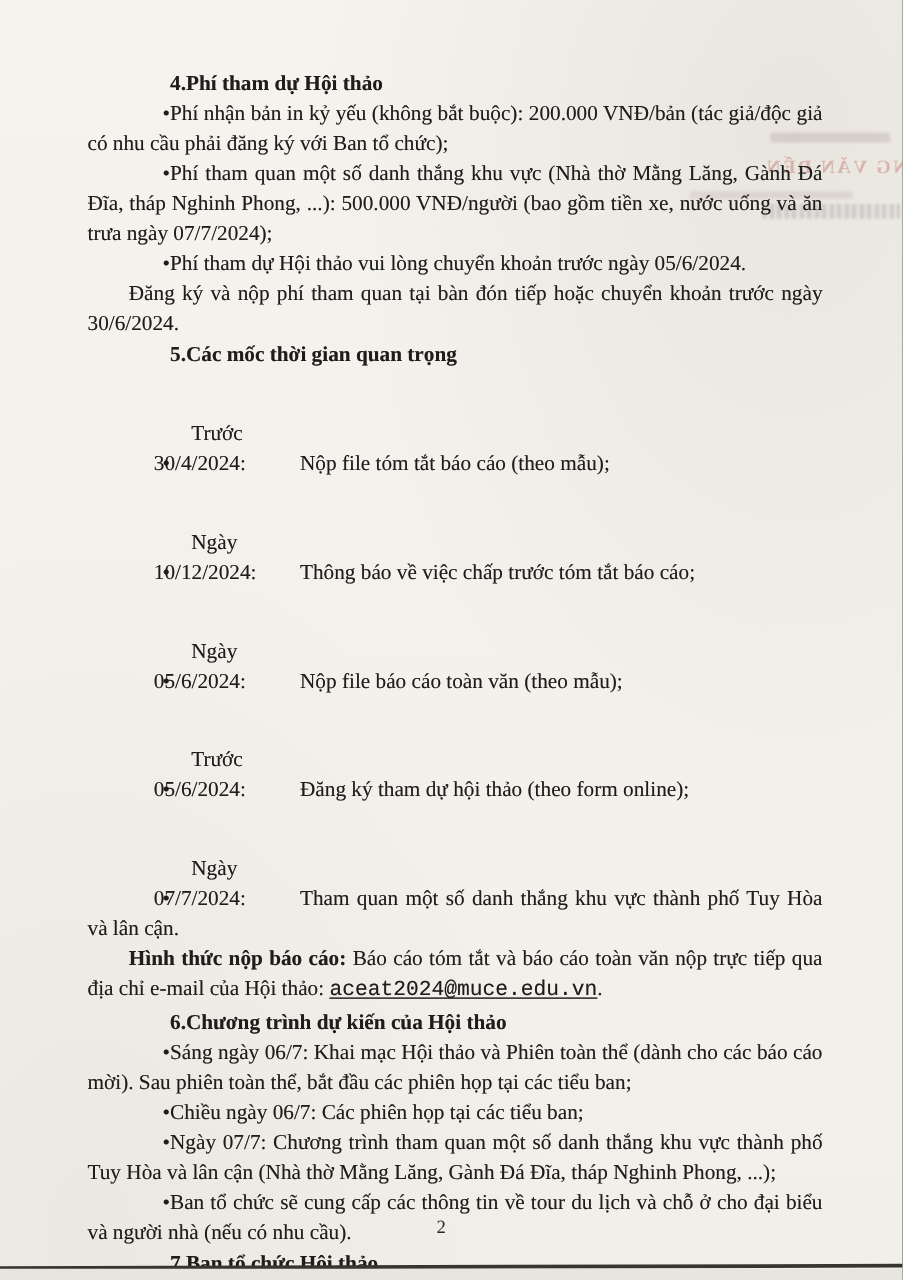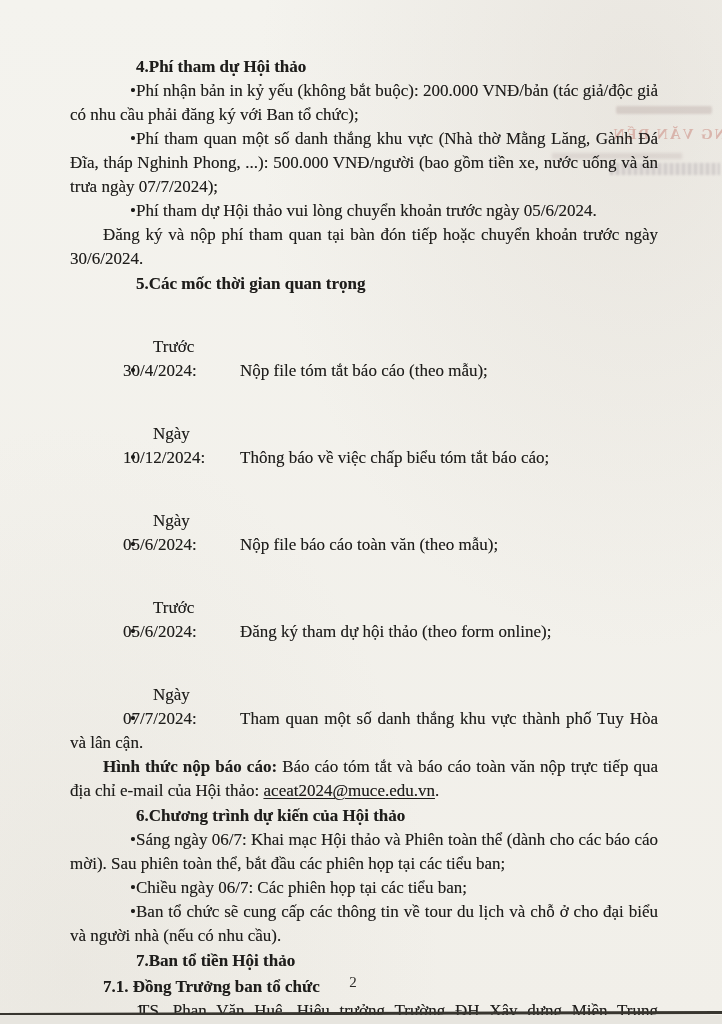--- a/index.html
+++ b/index.html
@@ -26,21 +26,21 @@
   .heading{font-weight:bold; text-indent:33px; margin-top:1px;}
   .hnum{display:inline-block; min-width:30px;}
   .subheading{font-weight:bold; text-indent:33px; margin-top:2px;}
   .bullet{text-indent:30px;}
   .bullet::before{content:"\2022"; display:inline-block; width:36px;}
   .milestone{text-indent:30px;margin-top:39px;}
   .milestone::before{content:"\2022"; display:inline-block; width:23px;}
   .mdate{display:inline-block; width:117px;}
   .indent-para{text-indent:33px;}
   .note-label{font-weight:bold;}
-  .email-link{text-decoration:underline; text-underline-offset:2px; color:inherit; cursor:pointer;}
+  .email-link{text-decoration:underline; text-underline-offset:2px; color:inherit; cursor:pointer;font-family:Liberation Mono, monospace;}
   .member{text-indent:33px;}
   .mnum{display:inline-block; width:36px;}
   .page-number{
     position:absolute; left:0; top:974px; width:706px;
     text-align:center; font-size:15px; color:#2a2926;
   }
   
   .stamp{position:absolute; top:106px; right:-30px; width:172px; pointer-events:none;}
   .stamp-bar1{
     margin-left:36px; width:96px; height:8px; border-radius:2px;
@@ -89,34 +89,35 @@
     <p class="heading"><span class="hnum">4.</span><span>Phí tham dự Hội thảo</span></p>
 
     <p class="bullet">Phí nhận bản in kỷ yếu (không bắt buộc): 200.000 VNĐ/bản (tác giả/độc giả có nhu cầu phải đăng ký với Ban tổ chức);</p>
     <p class="bullet">Phí tham quan một số danh thắng khu vực (Nhà thờ Mằng Lăng, Gành Đá Đĩa, tháp Nghinh Phong, ...): 500.000 VNĐ/người (bao gồm tiền xe, nước uống và ăn trưa ngày 07/7/2024);</p>
     <p class="bullet">Phí tham dự Hội thảo vui lòng chuyển khoản trước ngày 05/6/2024.</p>
     <p class="indent-para">Đăng ký và nộp phí tham quan tại bàn đón tiếp hoặc chuyển khoản trước ngày 30/6/2024.</p>
 
     <p class="heading"><span class="hnum">5.</span><span>Các mốc thời gian quan trọng</span></p>
 
     <p class="milestone"><span class="mdate">Trước 30/4/2024:</span><span>Nộp file tóm tắt báo cáo (theo mẫu);</span></p>
-    <p class="milestone"><span class="mdate">Ngày 10/12/2024:</span><span>Thông báo về việc chấp biểu tóm tắt báo cáo;</span></p>
+    <p class="milestone"><span class="mdate">Ngày 10/12/2024:</span><span>Thông báo về việc chấp trước tóm tắt báo cáo;</span></p>
     <p class="milestone"><span class="mdate">Ngày 05/6/2024:</span><span>Nộp file báo cáo toàn văn (theo mẫu);</span></p>
     <p class="milestone"><span class="mdate">Trước 05/6/2024:</span><span>Đăng ký tham dự hội thảo (theo form online);</span></p>
     <p class="milestone"><span class="mdate">Ngày 07/7/2024:</span><span>Tham quan một số danh thắng khu vực thành phố Tuy Hòa và lân cận.</span></p>
 
     <p class="indent-para"><span class="note-label">Hình thức nộp báo cáo:</span><span> Báo cáo tóm tắt và báo cáo toàn văn nộp trực tiếp qua địa chỉ e-mail của Hội thảo: </span><span class="email-link">aceat2024@muce.edu.vn</span><span>.</span></p>
 
     <p class="heading"><span class="hnum">6.</span><span>Chương trình dự kiến của Hội thảo</span></p>
 
     <p class="bullet">Sáng ngày 06/7: Khai mạc Hội thảo và Phiên toàn thể (dành cho các báo cáo mời). Sau phiên toàn thể, bắt đầu các phiên họp tại các tiểu ban;</p>
     <p class="bullet">Chiều ngày 06/7: Các phiên họp tại các tiểu ban;</p>
+    <p class="bullet">Ngày 07/7: Chương trình tham quan một số danh thắng khu vực thành phố Tuy Hòa và lân cận (Nhà thờ Mằng Lăng, Gành Đá Đĩa, tháp Nghinh Phong, ...);</p>
     <p class="bullet">Ban tổ chức sẽ cung cấp các thông tin về tour du lịch và chỗ ở cho đại biểu và người nhà (nếu có nhu cầu).</p>
 
-    <p class="heading"><span class="hnum">7.</span><span>Ban tổ tiền Hội thảo</span></p>
+    <p class="heading"><span class="hnum">7.</span><span>Ban tổ chức Hội thảo</span></p>
 
     <p class="subheading">7.1. Đồng Trưởng ban tổ chức</p>
 
     <p class="member"><span class="mnum">1.</span><span>TS. Phan Văn Huệ, Hiệu trưởng Trường ĐH Xây dựng Miền Trung (MUCE);</span></p>
 
   </div>
 
   <div class="page-number">2</div>
 
   <div class="scan-line"></div>

